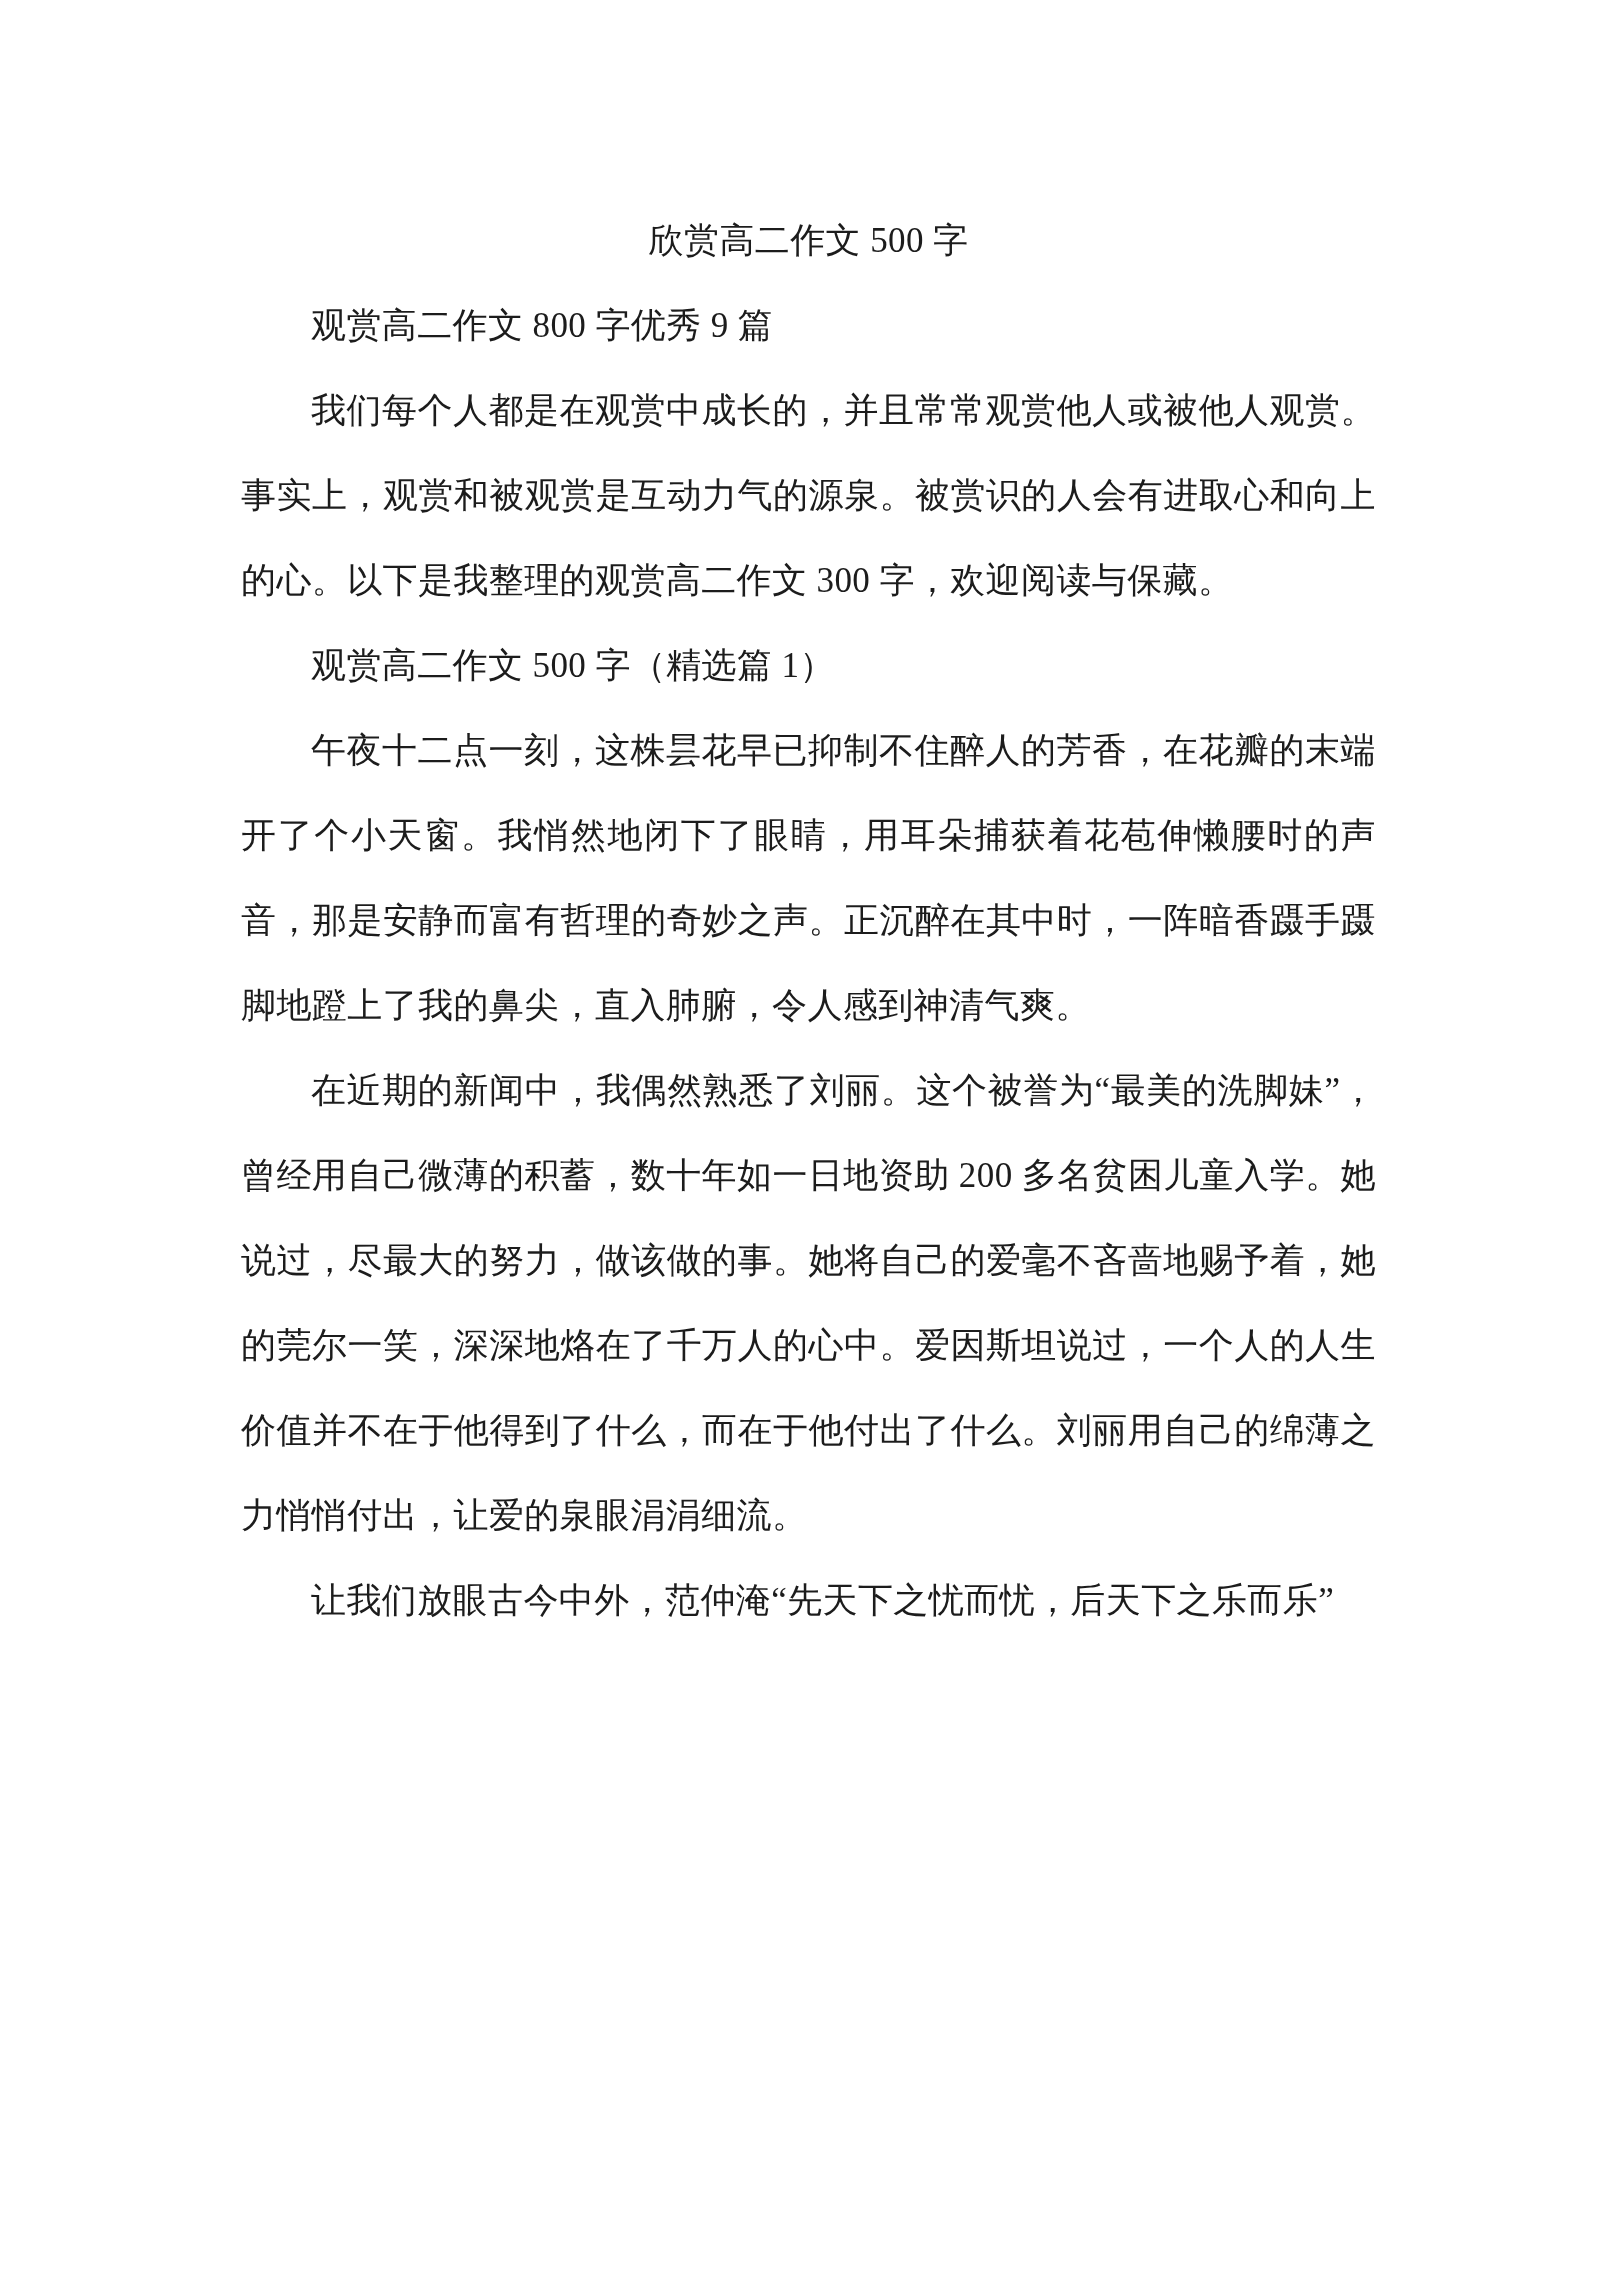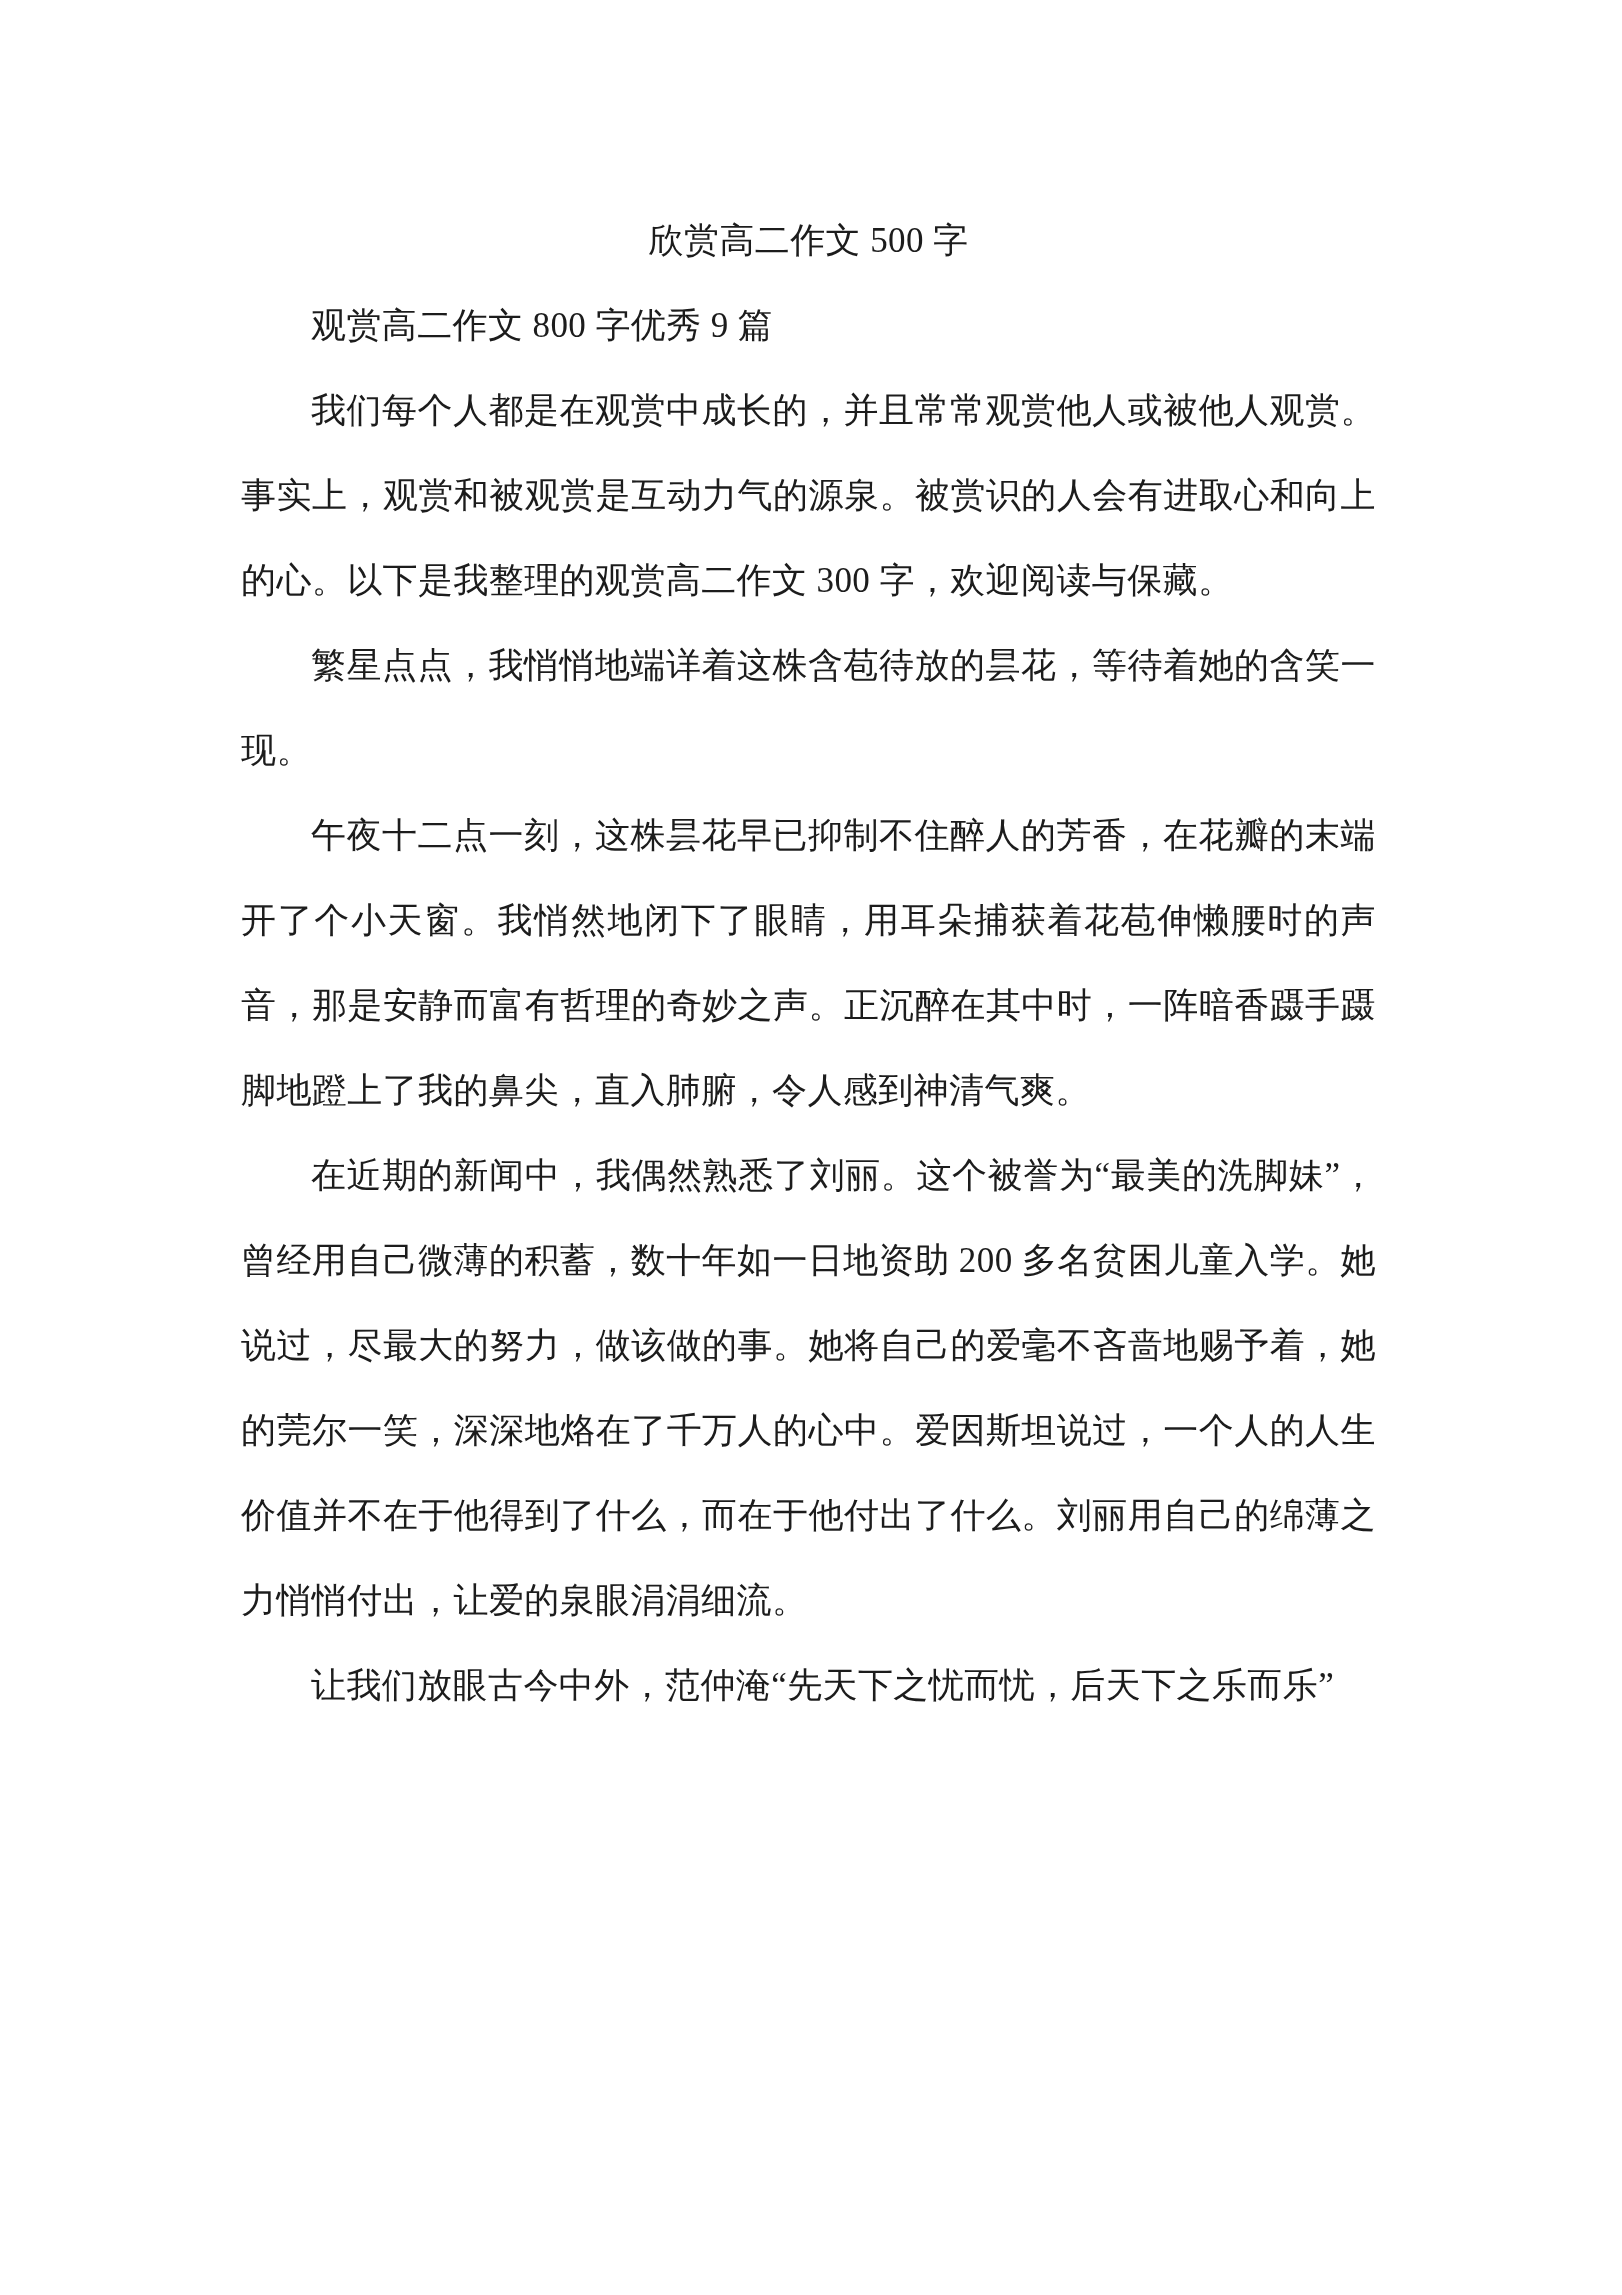--- a/index.html
+++ b/index.html
@@ -41,19 +41,19 @@
   }
 </style>
 </head>
 <body>
 
 <div class="doc">
   <h1 class="title">欣赏高二作文 500 字</h1>
   <div>
       <p class="para">观赏高二作文 800 字优秀 9 篇</p>
       <p class="para">我们每个人都是在观赏中成长的，并且常常观赏他人或被他人观赏。事实上，观赏和被观赏是互动力气的源泉。被赏识的人会有进取心和向上的心。以下是我整理的观赏高二作文 300 字，欢迎阅读与保藏。</p>
-      <p class="para">繁星点点，我悄悄地端详着这株含苞待放的昙花，等待着她的含笑一现。</p>
+      <p class="para">观赏高二作文 500 字（精选篇 1）</p>
       <p class="para">午夜十二点一刻，这株昙花早已抑制不住醉人的芳香，在花瓣的末端开了个小天窗。我悄然地闭下了眼睛，用耳朵捕获着花苞伸懒腰时的声音，那是安静而富有哲理的奇妙之声。正沉醉在其中时，一阵暗香蹑手蹑脚地蹬上了我的鼻尖，直入肺腑，令人感到神清气爽。</p>
       <p class="para">在近期的新闻中，我偶然熟悉了刘丽。这个被誉为“最美的洗脚妹”，曾经用自己微薄的积蓄，数十年如一日地资助 200 多名贫困儿童入学。她说过，尽最大的努力，做该做的事。她将自己的爱毫不吝啬地赐予着，她的莞尔一笑，深深地烙在了千万人的心中。爱因斯坦说过，一个人的人生价值并不在于他得到了什么，而在于他付出了什么。刘丽用自己的绵薄之力悄悄付出，让爱的泉眼涓涓细流。</p>
       <p class="para">让我们放眼古今中外，范仲淹“先天下之忧而忧，后天下之乐而乐”</p>
     </div>
 </div>
 
 
 </body></html>

